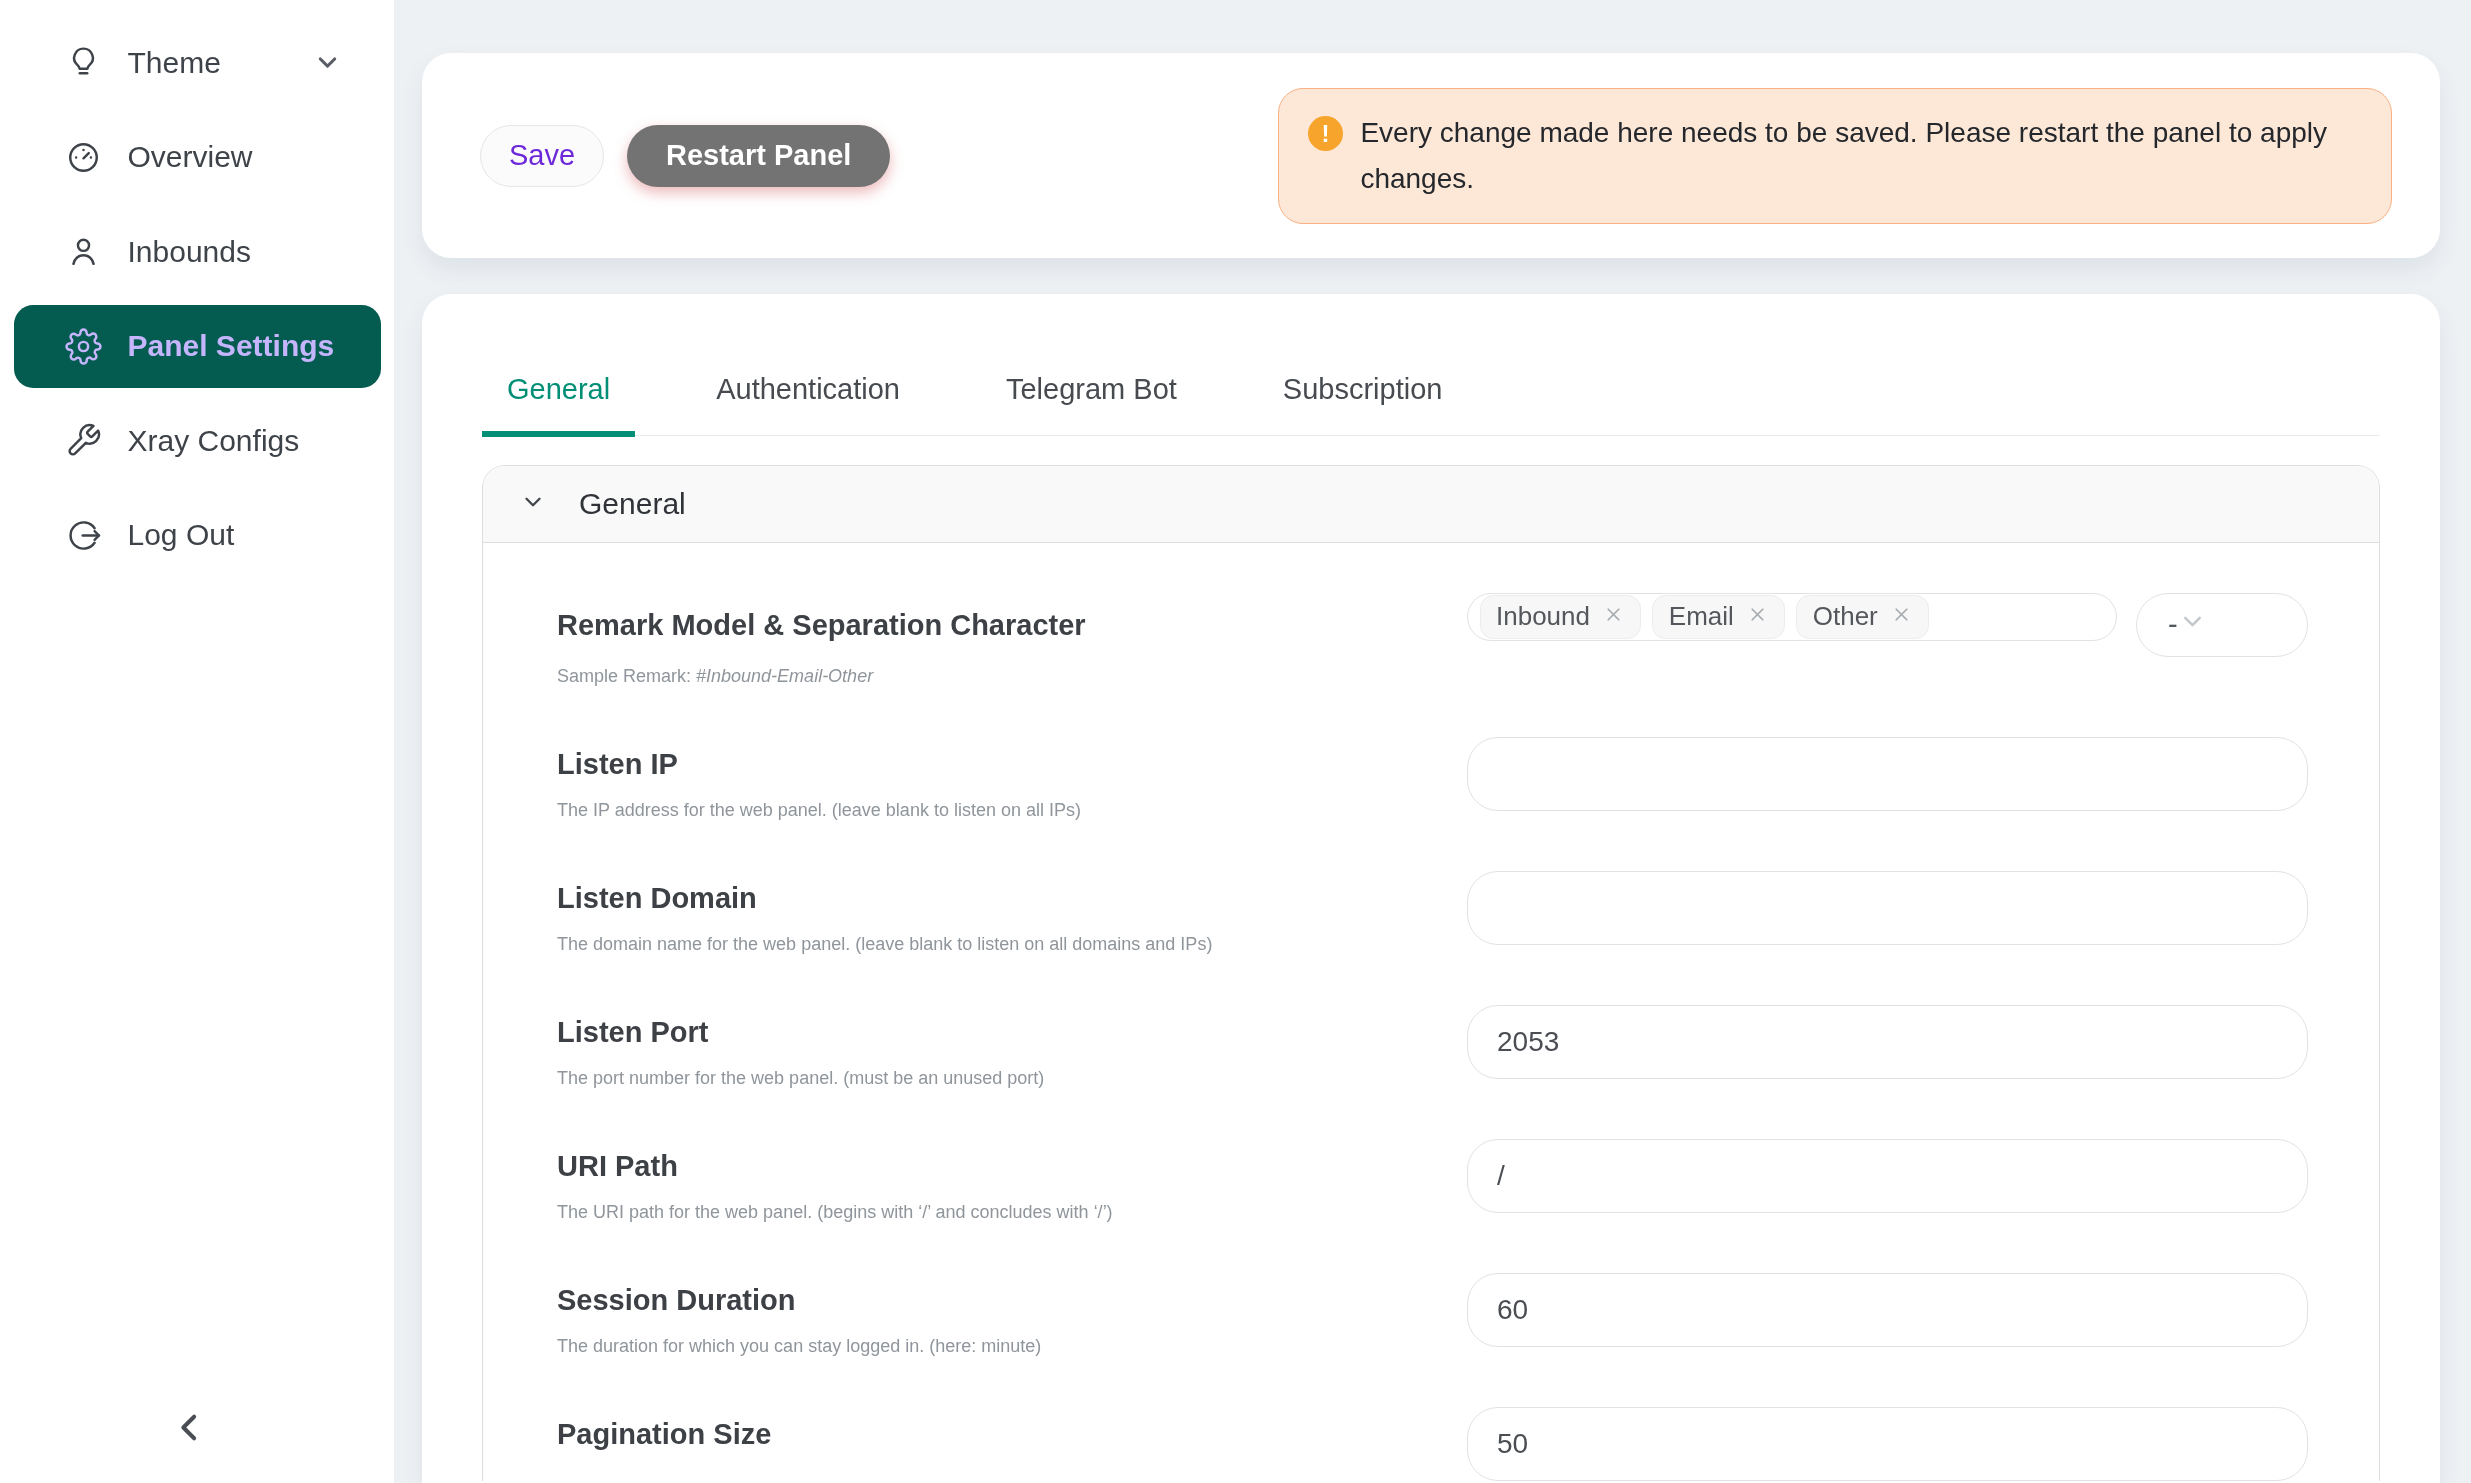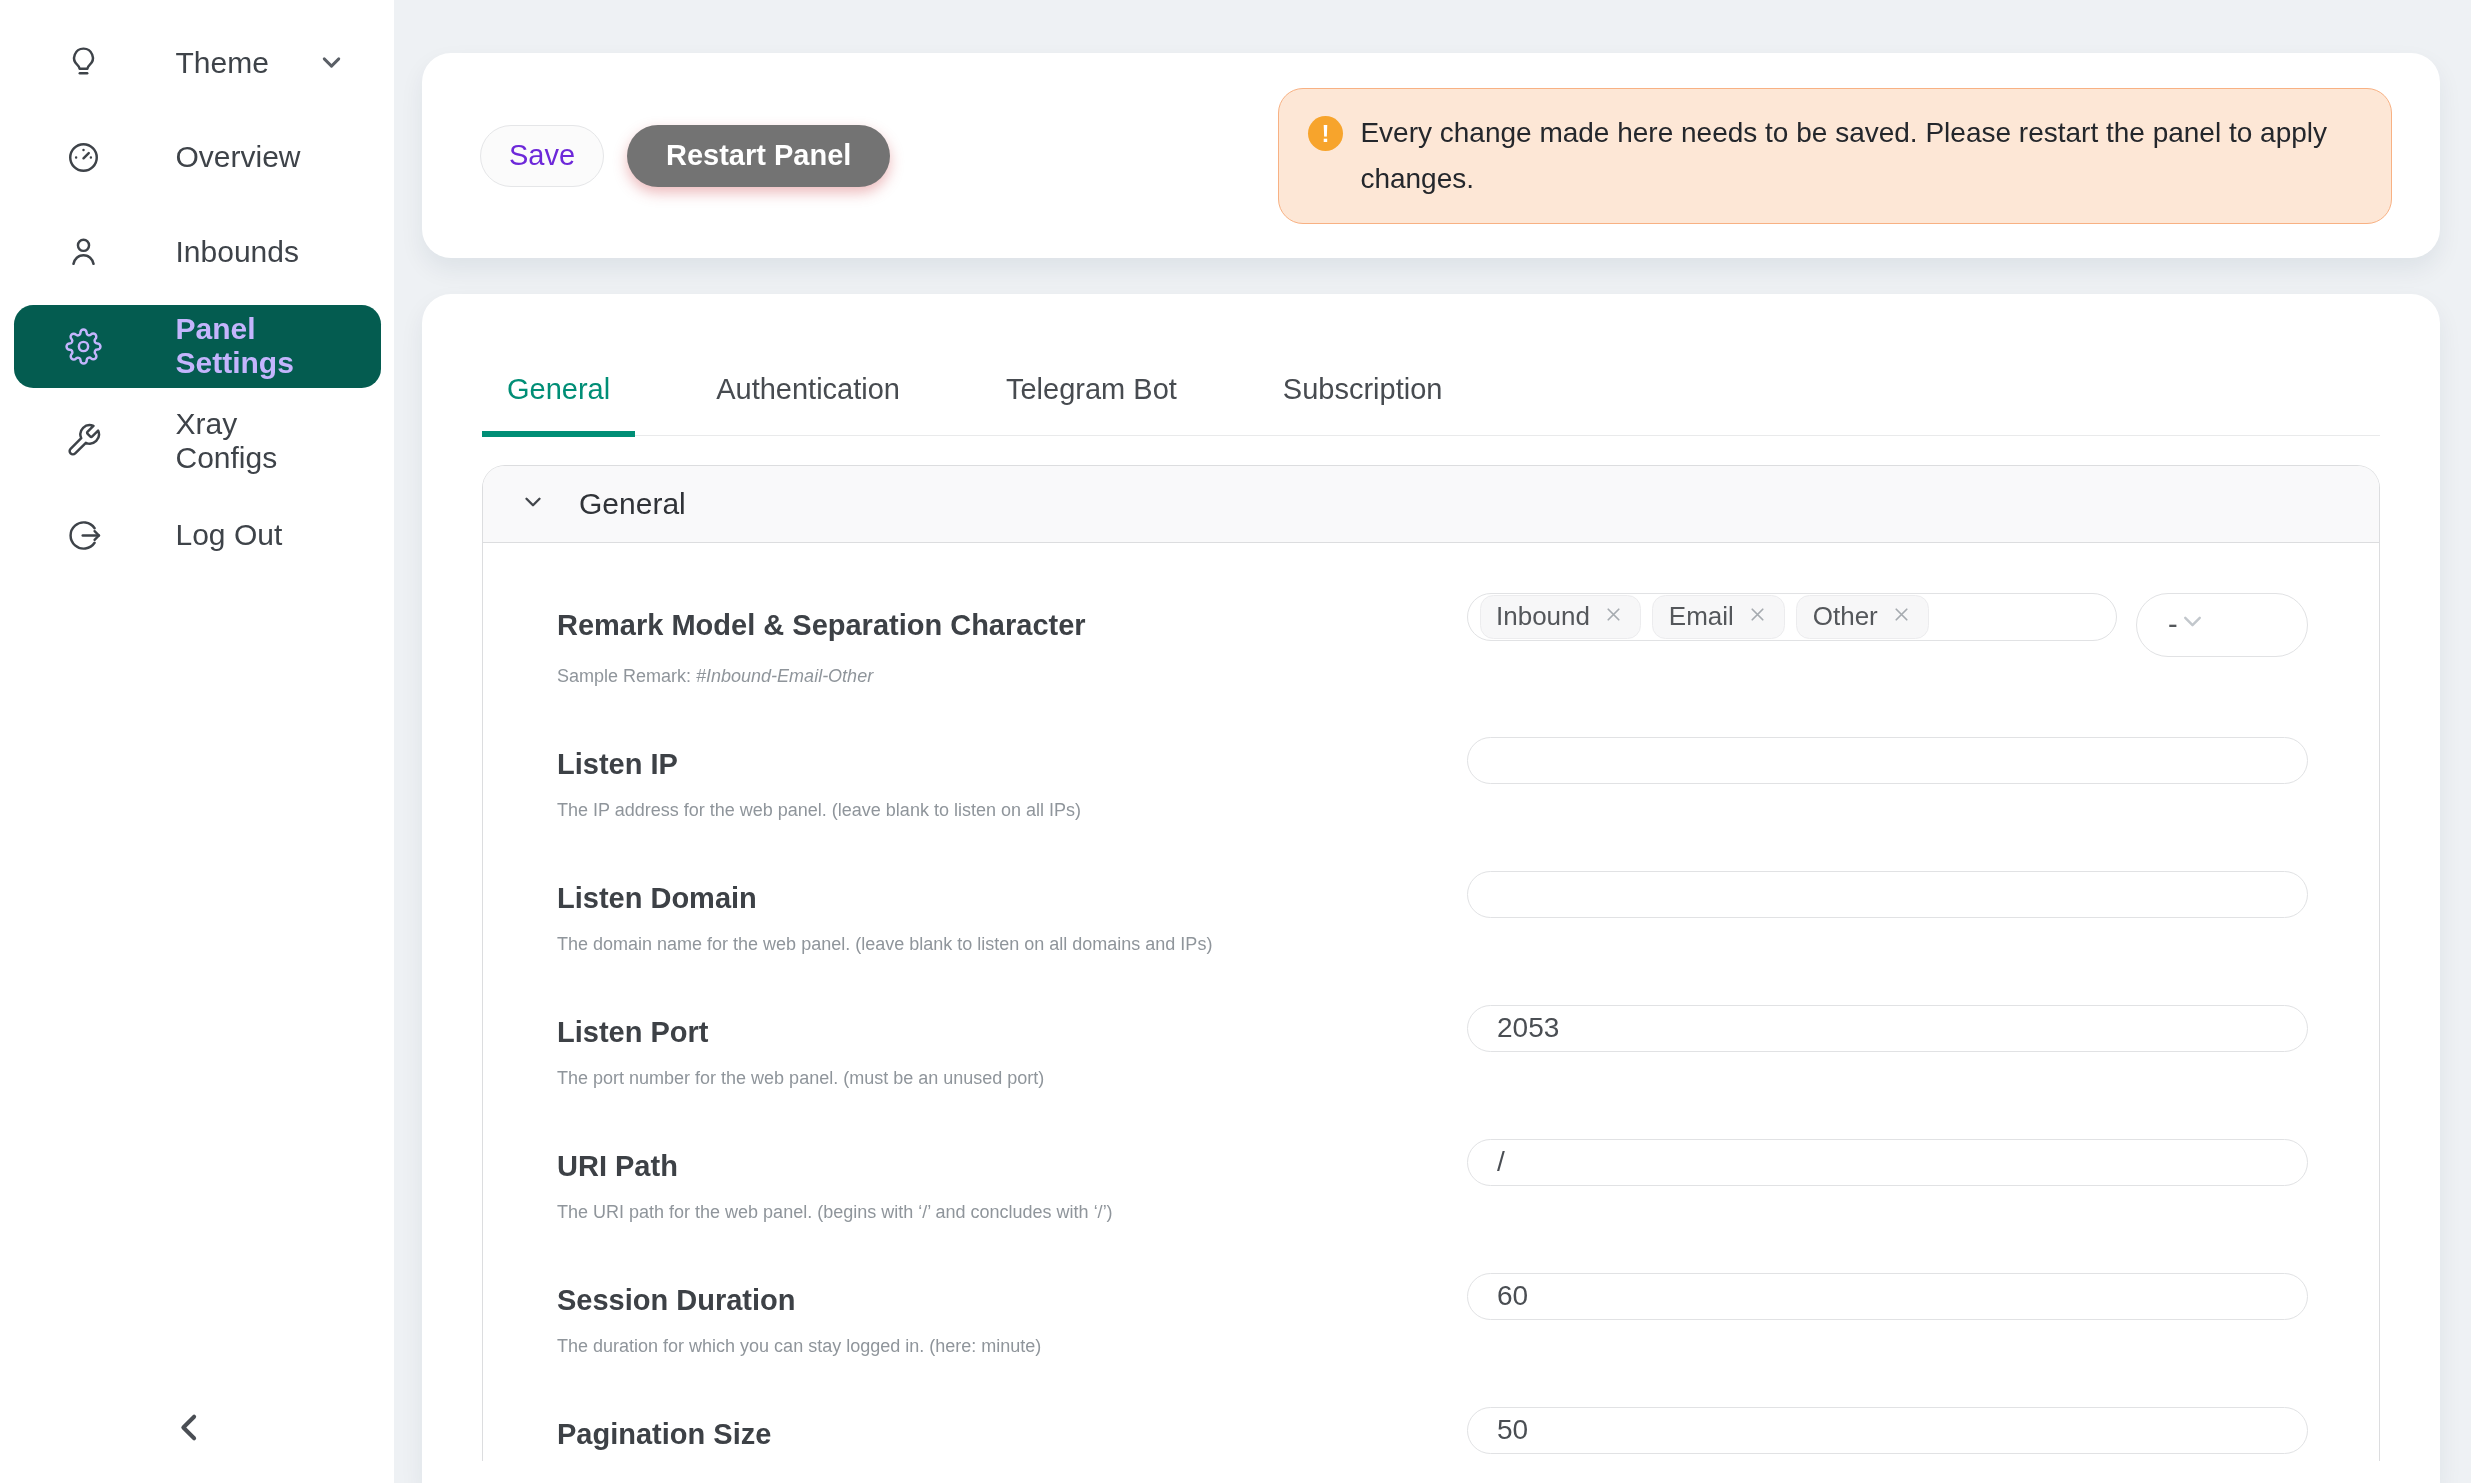--- a/index.html
+++ b/index.html
@@ -12,21 +12,21 @@
   }
   
   .sidebar {
     position:fixed; left:0; top:0; width:394px; height:1483px;
     background:#ffffff; z-index:2;
   }
   .side-items { padding-top:21px; }
   .side-item {
     width:367px; margin:0 13.5px 11.6px 13.5px; height:83px; border-radius:19.3px;
     display:flex; align-items:center; padding:0 39px 0 50px;
-    color:#3e4349; font-size:30px; font-weight:500; cursor:pointer;gap:48px;
+    color:#3e4349; font-size:30px; font-weight:500; cursor:pointer;
   }
   .side-item.active { background:#045c50; color:#c4b5fd; font-weight:700; }
   .side-icon { width:39px; height:39px; margin-right:25px; flex:none; display:flex; align-items:center; justify-content:center; }
   .side-icon svg { width:37px; height:37px; stroke:currentColor; fill:none; stroke-width:1.6; stroke-linecap:round; stroke-linejoin:round; }
   .side-chevron { margin-left:auto; display:flex; }
   .side-chevron svg { width:29px; height:29px; stroke:#5a5f66; fill:none; stroke-width:2.4; stroke-linecap:round; stroke-linejoin:round; }
   .side-collapse {
     position:absolute; left:162px; top:1402px; width:54px; height:54px;
     display:flex; align-items:center; justify-content:center; cursor:pointer;
   }
@@ -95,21 +95,21 @@
   
   .frow { display:flex; align-items:flex-start; margin-bottom:41px; }
   .frow-left { flex:1; padding-right:58px; min-width:0; }
   .flabel { font-size:29px; font-weight:700; color:#3d4146; line-height:54px; }
   .flabel.tall { line-height:64px; }
   .fdesc { font-size:18px; color:#8f959b; line-height:39px; }
   .fdesc em { font-style:italic; }
   .frow-right { width:841px; flex:none; }
 
   .finput {
-    width:100%; height:47px; border:1.9px solid #e1e2e4; border-radius:31px;
+    width:100%; height:74px; border:1.9px solid #e1e2e4; border-radius:31px;
     padding:0 29px; font-size:28px; color:#4a4e53; background:#ffffff; outline:none;
     font-family:inherit;
   }
   .remark-controls { display:flex; gap:19.3px; }
   .multiselect {
     flex:1; height:48px; border:1.9px solid #e1e2e4; border-radius:32px; background:#ffffff;
     display:flex; align-items:center; padding:0 11.6px; gap:11.6px; cursor:pointer; min-width:0;
   }
   .tag {
     height:44px; background:#f7f7f8; border:1.9px solid #ececee; border-radius:13.5px;

